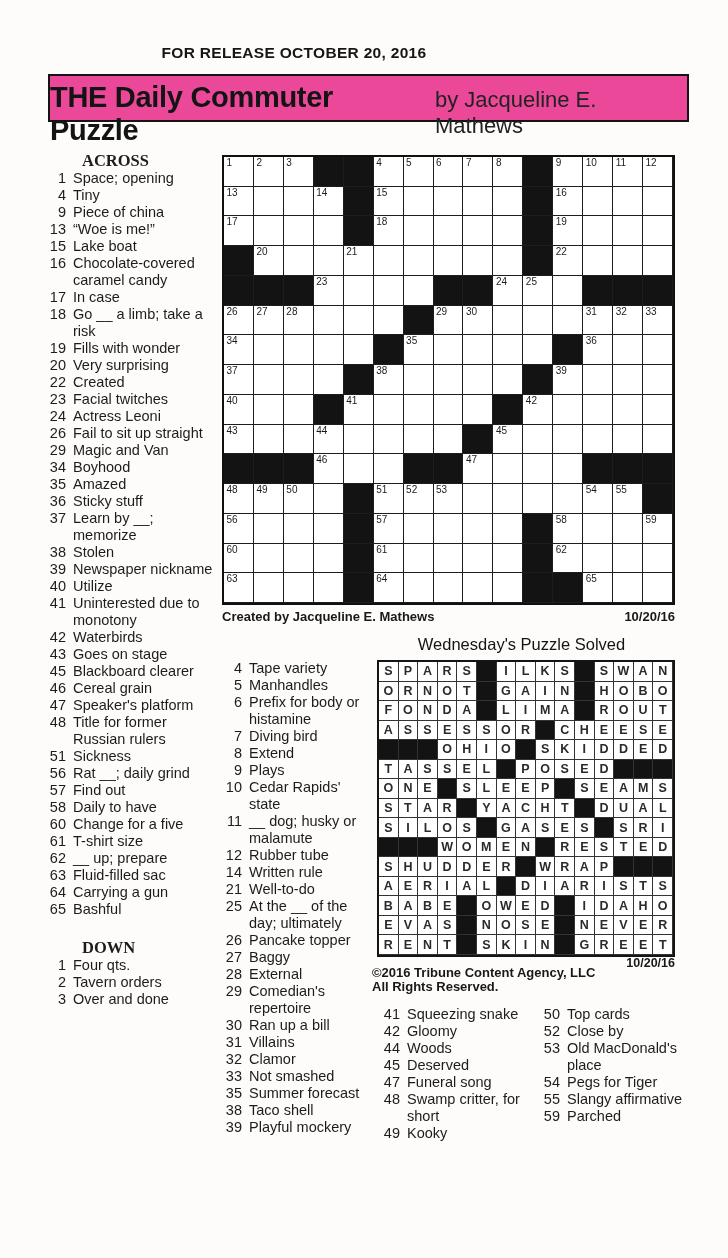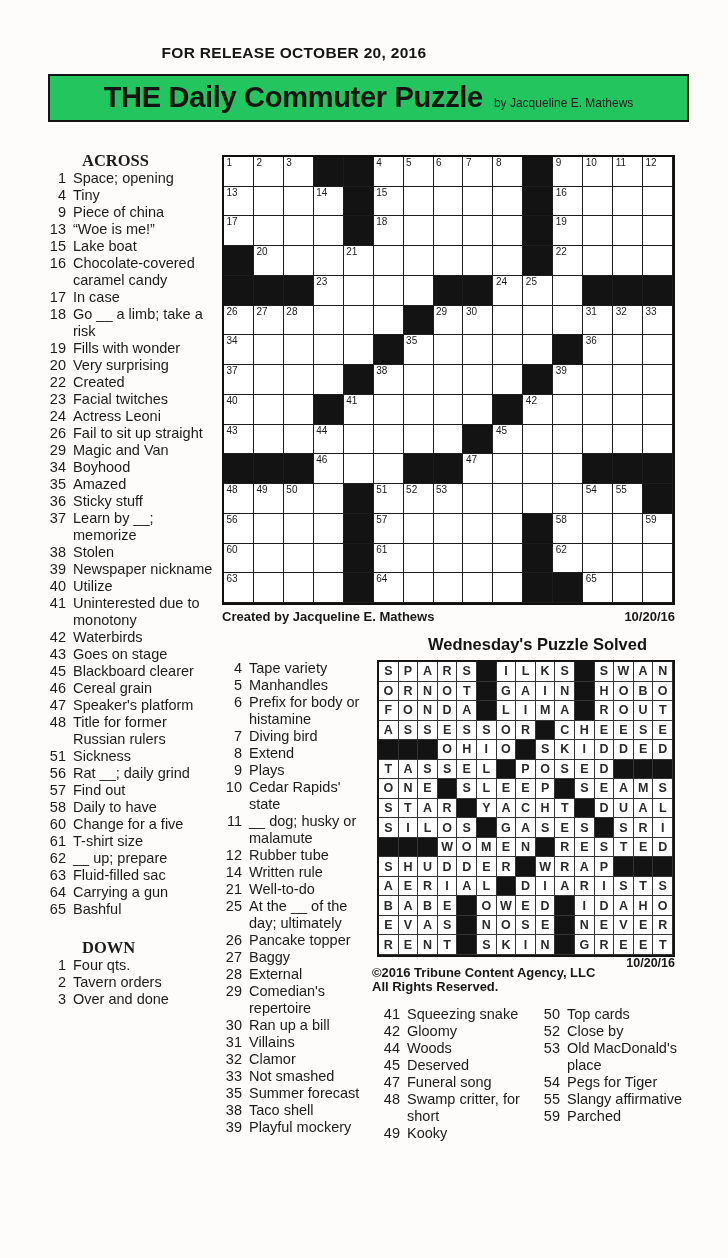--- a/index.html
+++ b/index.html
@@ -8,27 +8,27 @@
     background:#fdfcfb;color:#1a1a1a;
     font-family:"Liberation Sans","DejaVu Sans",sans-serif;
     overflow:hidden;
   }
   .release{
     position:absolute;top:44px;left:0;width:588px;text-align:center;
     font-size:15.5px;font-weight:bold;letter-spacing:.3px;color:#151515;
   }
   .title-box{
     position:absolute;left:48px;top:74px;width:637px;height:44px;
-    border:2.5px solid #141414;background:#22c55e;
+    border:2.5px solid #141414;background:#ec4899;
     display:flex;align-items:baseline;justify-content:center;gap:11px;
     padding-top:0;
   }
   .title-box .inner{display:flex;align-items:baseline;gap:11px;margin-top:5px;}
   .main-title{font-size:29px;font-weight:bold;letter-spacing:-.3px;color:#141414;}
-  .byline{font-size:12px;color:#222;}
+  .byline{font-size:22px;color:#222;}
 
   
   .cluecol{position:absolute;font-size:14.5px;line-height:17px;color:#1c1c1c;}
   .col-left{left:40px;top:152px;width:174px;}
   .col-mid{left:214px;top:660px;width:158px;}
   .col-b1{left:372px;top:1006px;width:158px;}
   .col-b2{left:532px;top:1006px;width:162px;}
   .sec-header{font-weight:bold;font-size:16.5px;padding-left:42px;line-height:18px;font-family:Liberation Serif, serif;}
   .sec-header.down{margin-top:21px;}
   .clue{display:flex;align-items:flex-start;}
@@ -47,22 +47,22 @@
   .mcell.black{background:#131313;}
   .mnum{position:absolute;top:0;left:2.5px;font-size:10px;line-height:12px;color:#1a1a1a;}
 
   .credit-row{
     position:absolute;left:222px;top:609px;width:453px;
     display:flex;justify-content:space-between;
     font-size:13px;font-weight:bold;color:#181818;
   }
 
   .solved-title{
-    position:absolute;left:384px;top:635px;width:307px;text-align:center;
-    font-size:16.5px;font-weight:bold;color:#141414;
+    position:absolute;left:368px;top:635px;width:307px;text-align:center;
+    font-size:16.5px;font-weight:normal;color:#141414;
   }
   .solved-grid{
     position:absolute;left:377px;top:660px;width:298px;height:297px;
     border:2px solid #141414;box-sizing:border-box;background:#fff;
     display:grid;grid-template-columns:repeat(15,1fr);grid-template-rows:repeat(15,1fr);
   }
   .scell{
     display:flex;align-items:center;justify-content:center;
     border-right:1px solid #333;border-bottom:1px solid #333;box-sizing:border-box;
     font-size:12.5px;font-weight:bold;color:#2a2a2a;background:#fff;

